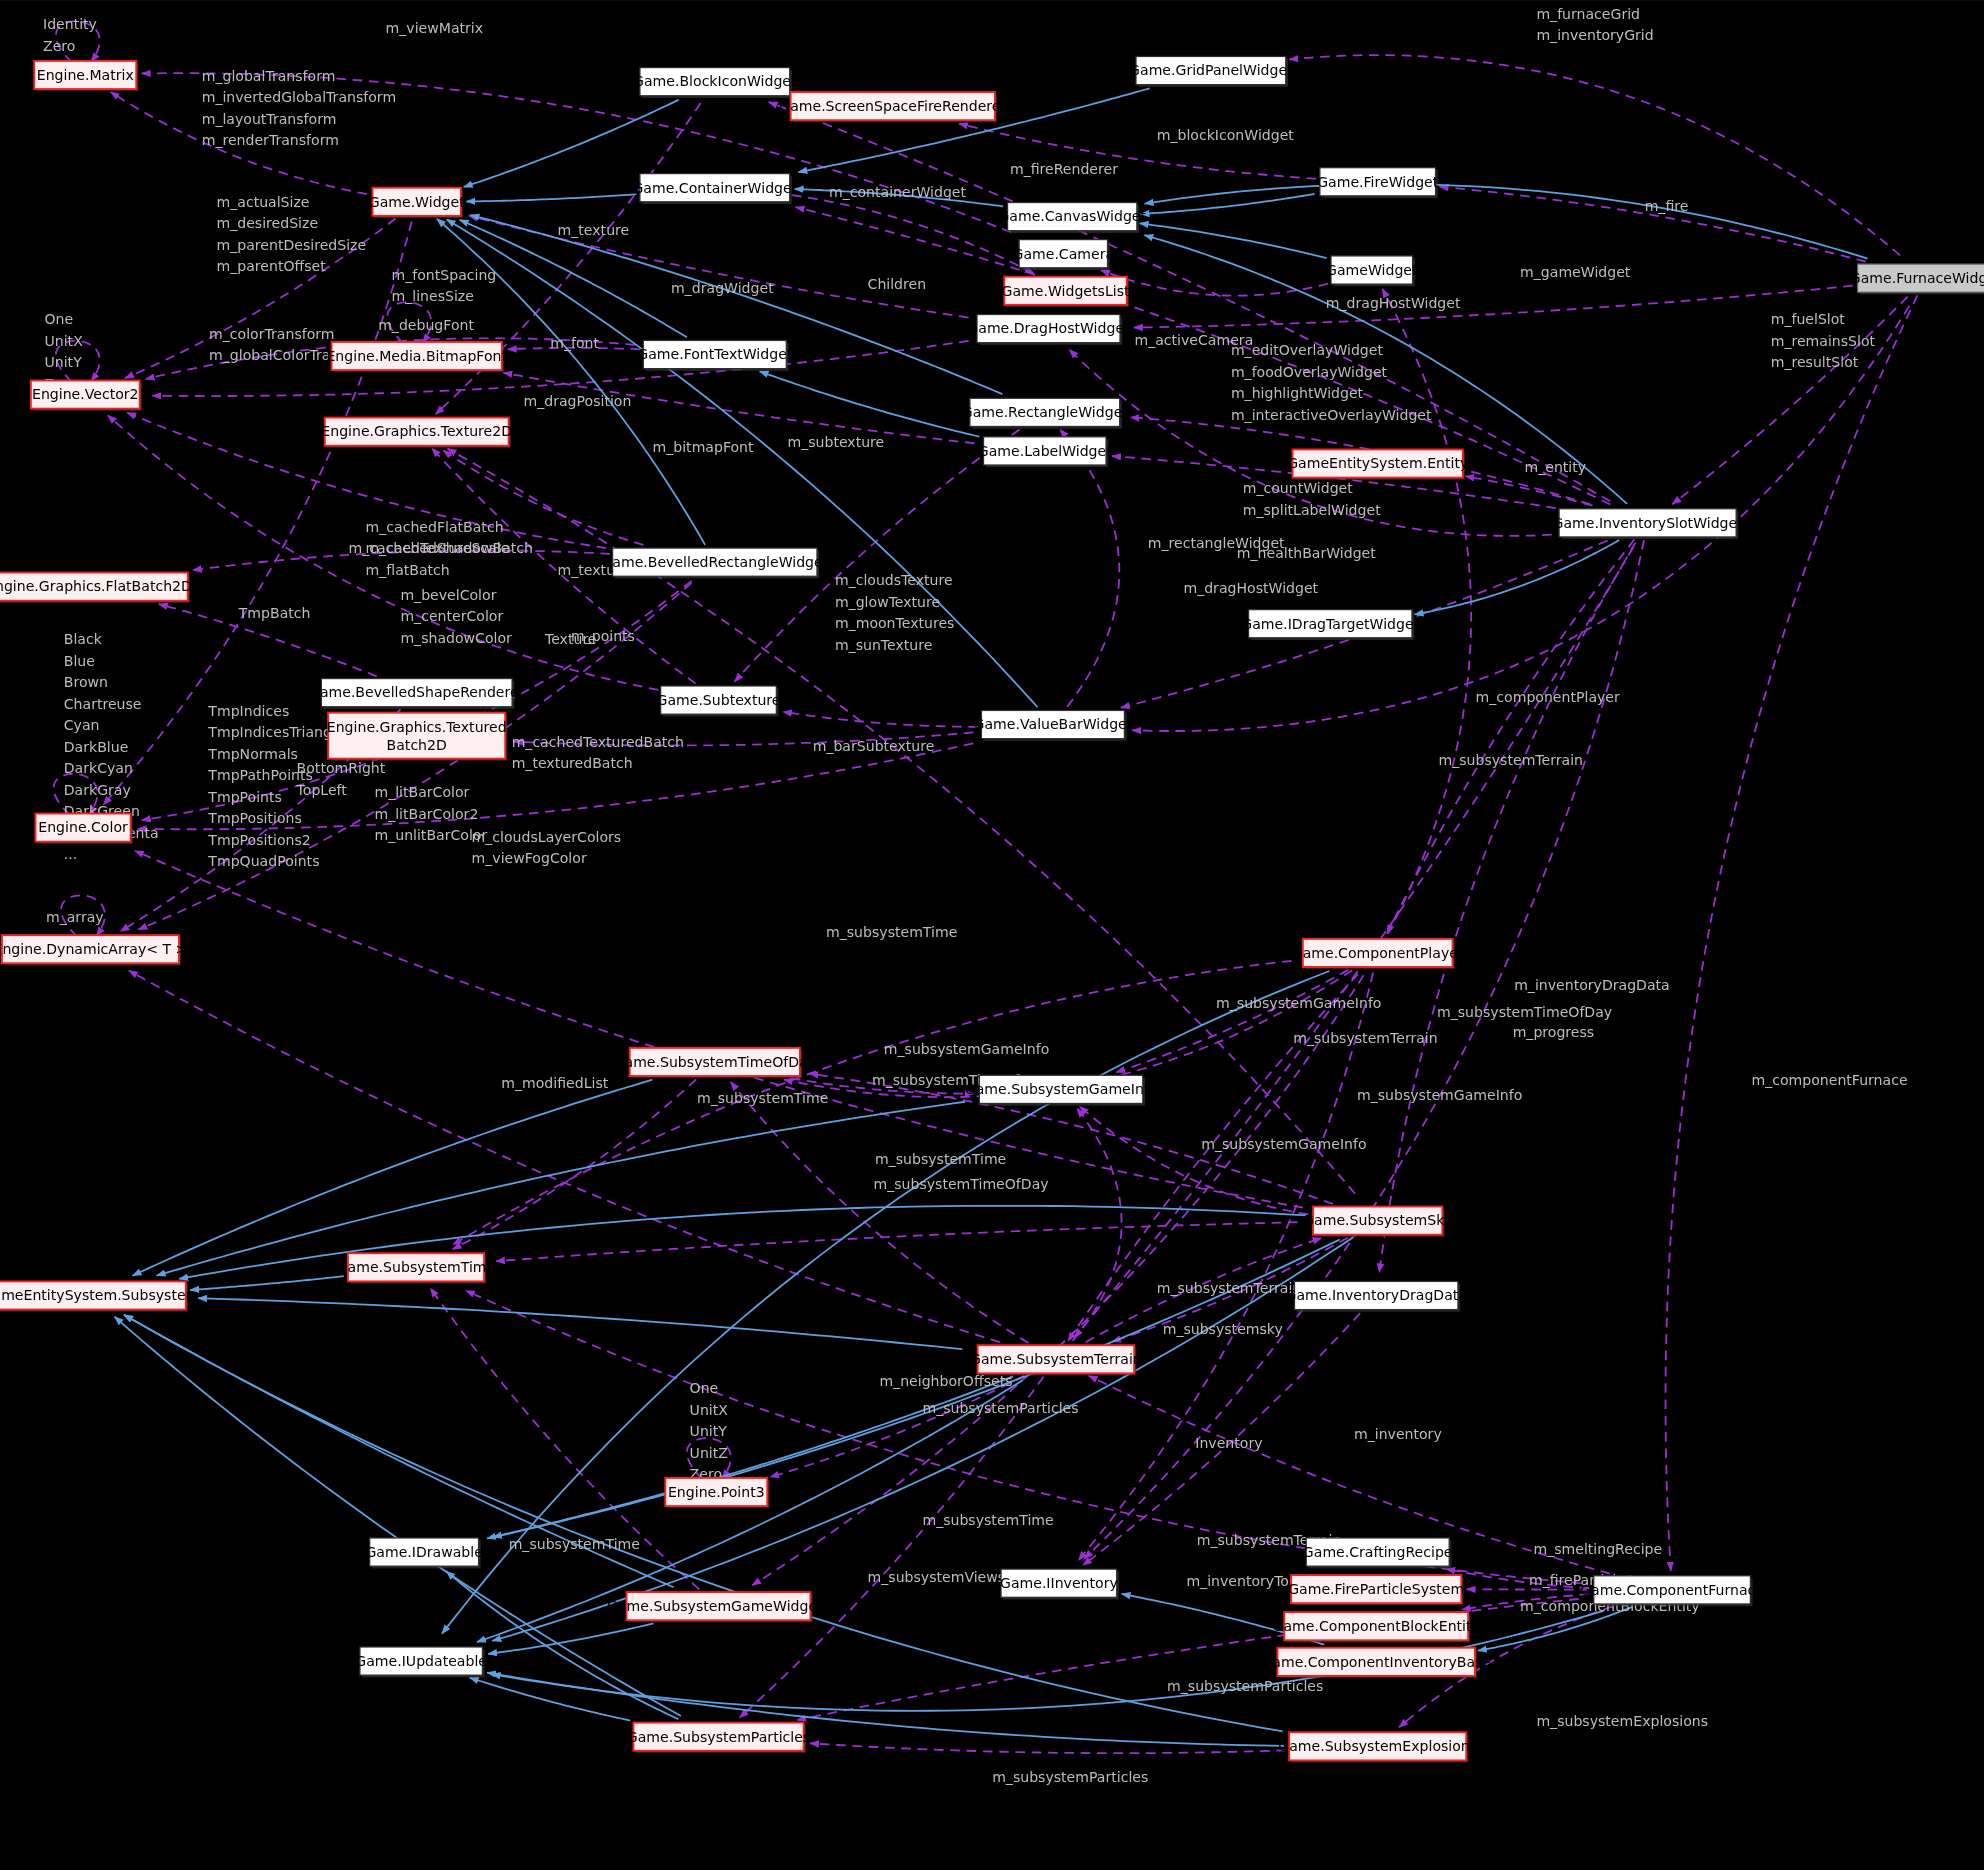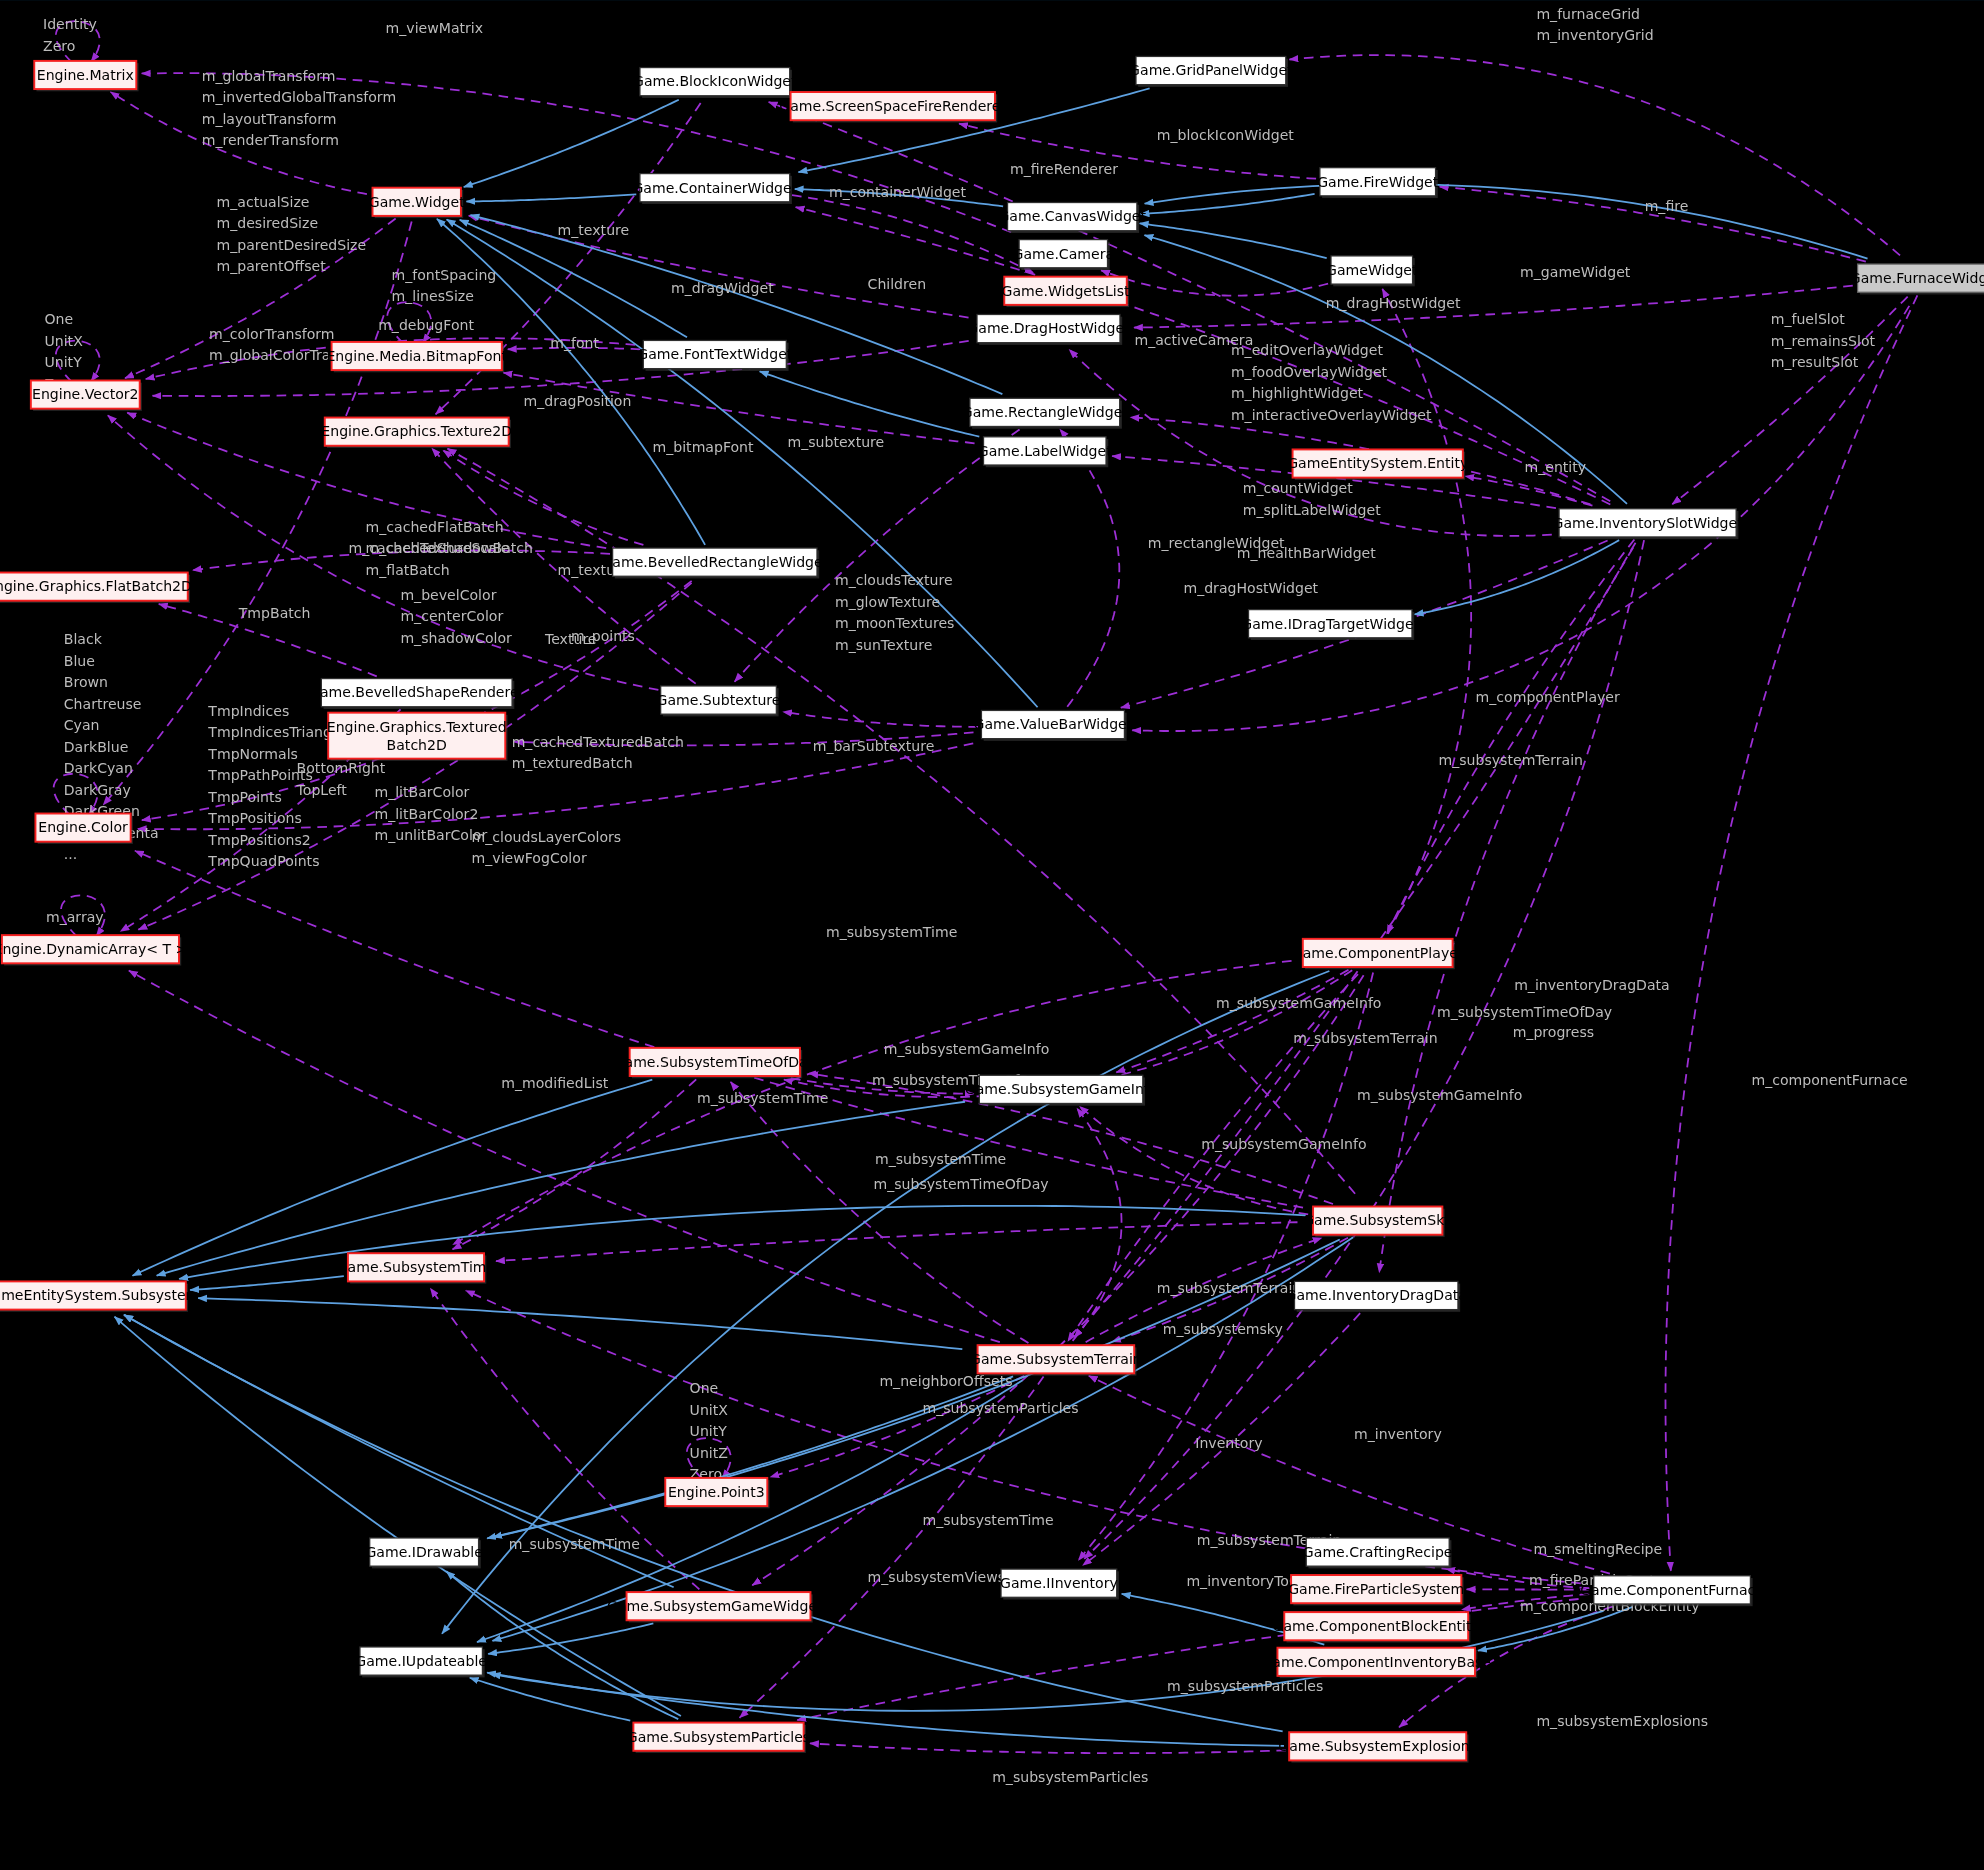--- a/index.html
+++ b/index.html
@@ -1,16 +1,16 @@
 <!DOCTYPE html>
 <html style="font-size:12px"><head>
 <meta charset="utf-8">
 <style>
   html,body{margin:0;padding:0;background:#000;}
-  #stage{position:relative;width:1985px;height:1871px;background:#0369a1;overflow:hidden;
+  #stage{position:relative;width:1985px;height:1871px;background:#d946ef;overflow:hidden;
          font-family:"DejaVu Sans","Liberation Sans",sans-serif;}
   svg{position:absolute;left:0;top:0;}
   text{font-family:"DejaVu Sans","Liberation Sans",sans-serif;}
   .node-label{font-size:19px;fill:#000;}
   .edge-label{font-size:19px;fill:#bdbdbd;}
 </style>
 </head>
 <body>
 
 <div id="stage">

